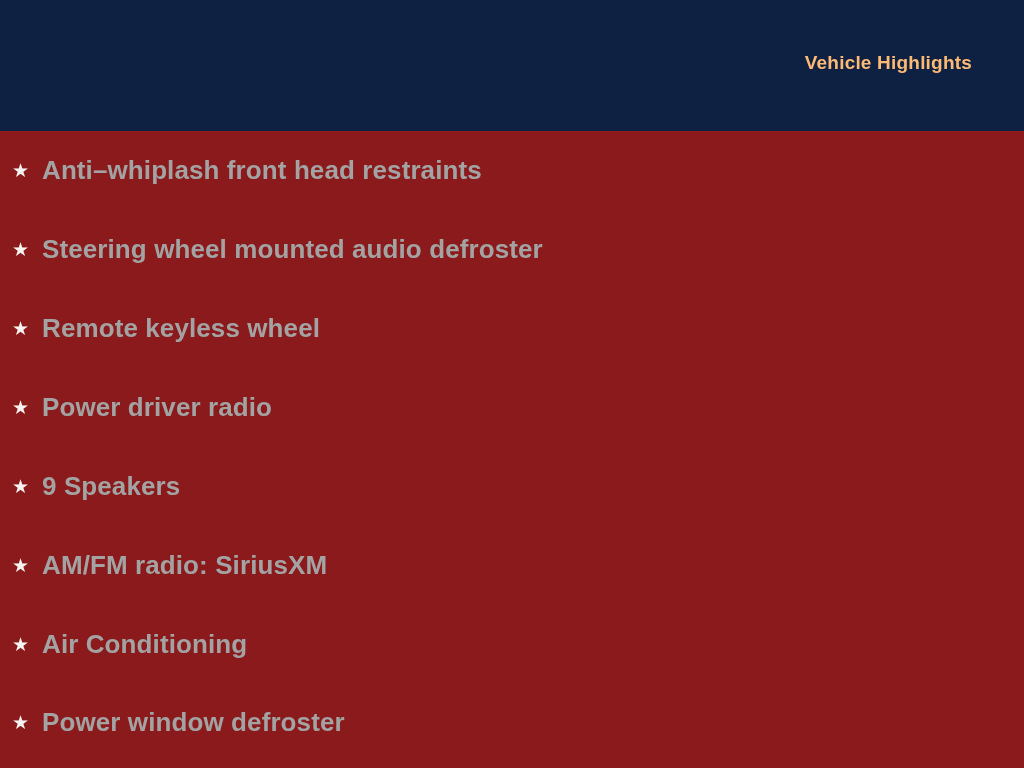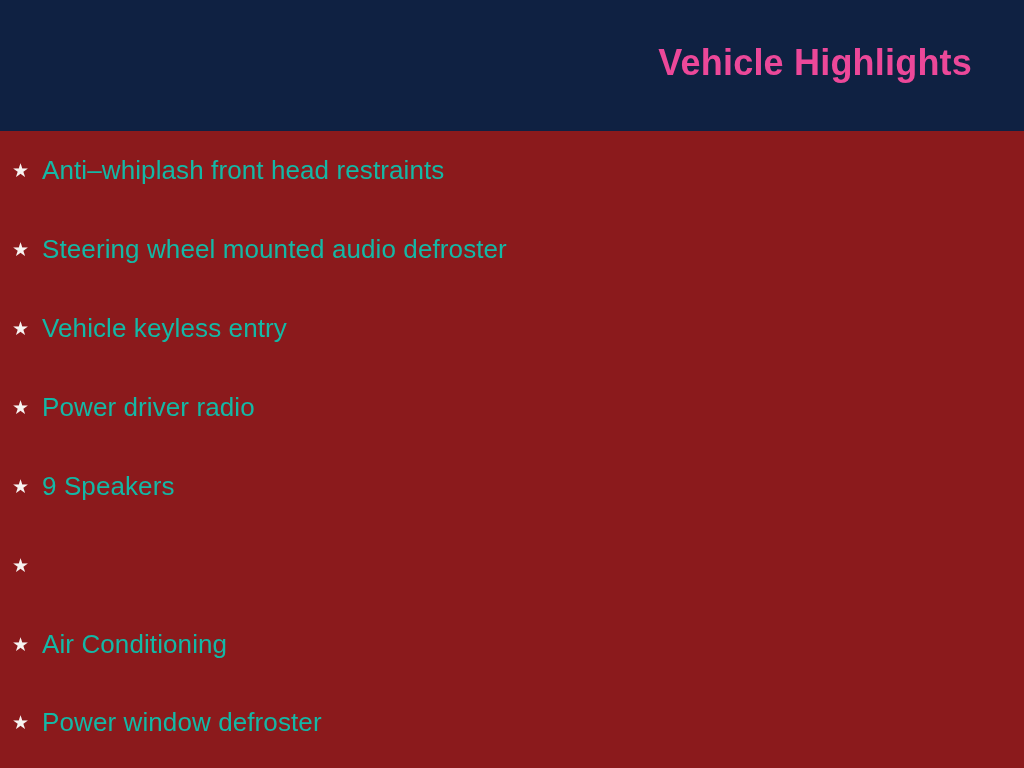--- a/index.html
+++ b/index.html
@@ -31,24 +31,24 @@
     background: #0F2142;
     box-sizing: border-box;
   }
 
   #slide-title {
     position: absolute;
     right: 52px;
     top: 46px;
     margin: 0;
     font-family: "Liberation Sans", sans-serif;
-    font-size: 36px;
+    font-size: 19px;
     font-weight: bold;
     letter-spacing: 0.2px;
-    color: #ec4899;
+    color: #fdba74;
     line-height: 34px;
     white-space: nowrap;
     text-align: right;
   }
 
   
   #body-area {
     position: absolute;
     left: 0;
     top: 131px;
@@ -87,23 +87,23 @@
     line-height: 40px;
     color: #F7F3F1;
     text-align: left;
   }
 
   .feature-text {
     display: inline-block;
     flex: 0 1 auto;
     font-family: "Liberation Sans", sans-serif;
     font-size: 26px;
-    font-weight: normal;
+    font-weight: bold;
     line-height: 40px;
-    color: #14b8a6;
+    color: #a3a3a3;
     letter-spacing: 0.1px;
     text-align: center;
   }
 </style>
 </head>
 <body>
 
 <div id="slide">
 
   <div id="header-band">
@@ -116,32 +116,33 @@
     <li class="feature-item" style="top: 19px;">
           <span class="feature-bullet">★</span>
           <span class="feature-text">Anti–whiplash front head restraints</span>
         </li>
         <li class="feature-item" style="top: 98px;">
           <span class="feature-bullet">★</span>
           <span class="feature-text">Steering wheel mounted audio defroster</span>
         </li>
         <li class="feature-item" style="top: 177px;">
           <span class="feature-bullet">★</span>
-          <span class="feature-text">Vehicle keyless entry</span>
+          <span class="feature-text">Remote keyless wheel</span>
         </li>
         <li class="feature-item" style="top: 256px;">
           <span class="feature-bullet">★</span>
           <span class="feature-text">Power driver radio</span>
         </li>
         <li class="feature-item" style="top: 335px;">
           <span class="feature-bullet">★</span>
           <span class="feature-text">9 Speakers</span>
         </li>
         <li class="feature-item" style="top: 414px;">
           <span class="feature-bullet">★</span>
+          <span class="feature-text">AM/FM radio: SiriusXM</span>
         </li>
         <li class="feature-item" style="top: 493px;">
           <span class="feature-bullet">★</span>
           <span class="feature-text">Air Conditioning</span>
         </li>
         <li class="feature-item" style="top: 571px;">
           <span class="feature-bullet">★</span>
           <span class="feature-text">Power window defroster</span>
         </li>
       </ul>

